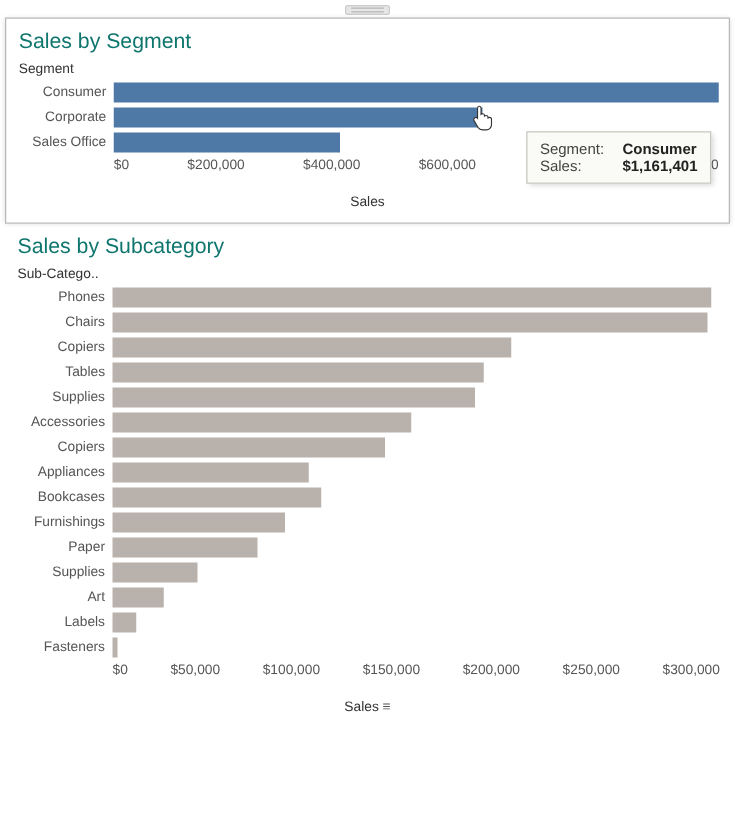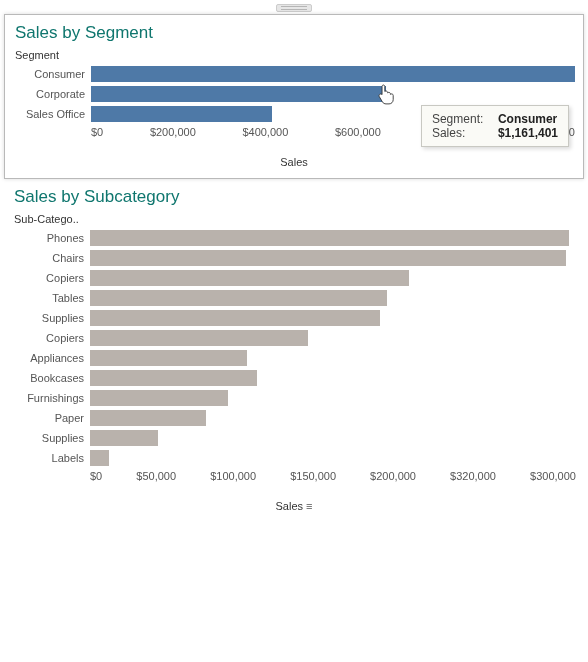--- a/index.html
+++ b/index.html
@@ -209,20 +209,26 @@
           <div class="bar gray" style="width: 61.19%;"></div>
         </div>
       </div>
       <div class="chart-row">
         <div class="row-label">Supplies</div>
         <div class="bar-track">
           <div class="bar gray" style="width: 59.7%;"></div>
         </div>
       </div>
       <div class="chart-row">
+        <div class="row-label">Accessories</div>
+        <div class="bar-track">
+          <div class="bar gray" style="width: 49.25%;"></div>
+        </div>
+      </div>
+      <div class="chart-row">
         <div class="row-label">Copiers</div>
         <div class="bar-track">
           <div class="bar gray" style="width: 44.78%;"></div>
         </div>
       </div>
       <div class="chart-row">
         <div class="row-label">Appliances</div>
         <div class="bar-track">
           <div class="bar gray" style="width: 32.24%;"></div>
         </div>
@@ -245,36 +251,48 @@
           <div class="bar gray" style="width: 23.88%;"></div>
         </div>
       </div>
       <div class="chart-row">
         <div class="row-label">Supplies</div>
         <div class="bar-track">
           <div class="bar gray" style="width: 14.03%;"></div>
         </div>
       </div>
       <div class="chart-row">
+        <div class="row-label">Art</div>
+        <div class="bar-track">
+          <div class="bar gray" style="width: 8.36%;"></div>
+        </div>
+      </div>
+      <div class="chart-row">
         <div class="row-label">Labels</div>
         <div class="bar-track">
           <div class="bar gray" style="width: 3.88%;"></div>
+        </div>
+      </div>
+      <div class="chart-row">
+        <div class="row-label">Fasteners</div>
+        <div class="bar-track">
+          <div class="bar gray" style="width: 0.9%;"></div>
         </div>
       </div>
     </div>
 
   <div class="axis-area">
     <div class="axis-spacer"></div>
     <div class="axis-ticks">
       <span>$0</span>
       <span>$50,000</span>
       <span>$100,000</span>
       <span>$150,000</span>
       <span>$200,000</span>
-      <span>$320,000</span>
+      <span>$250,000</span>
       <span>$300,000</span>
     </div>
   </div>
   <div class="axis-label withicon">
     <span>Sales</span>
     <span></span>
   </div>
 </div>
 
 </body></html>

